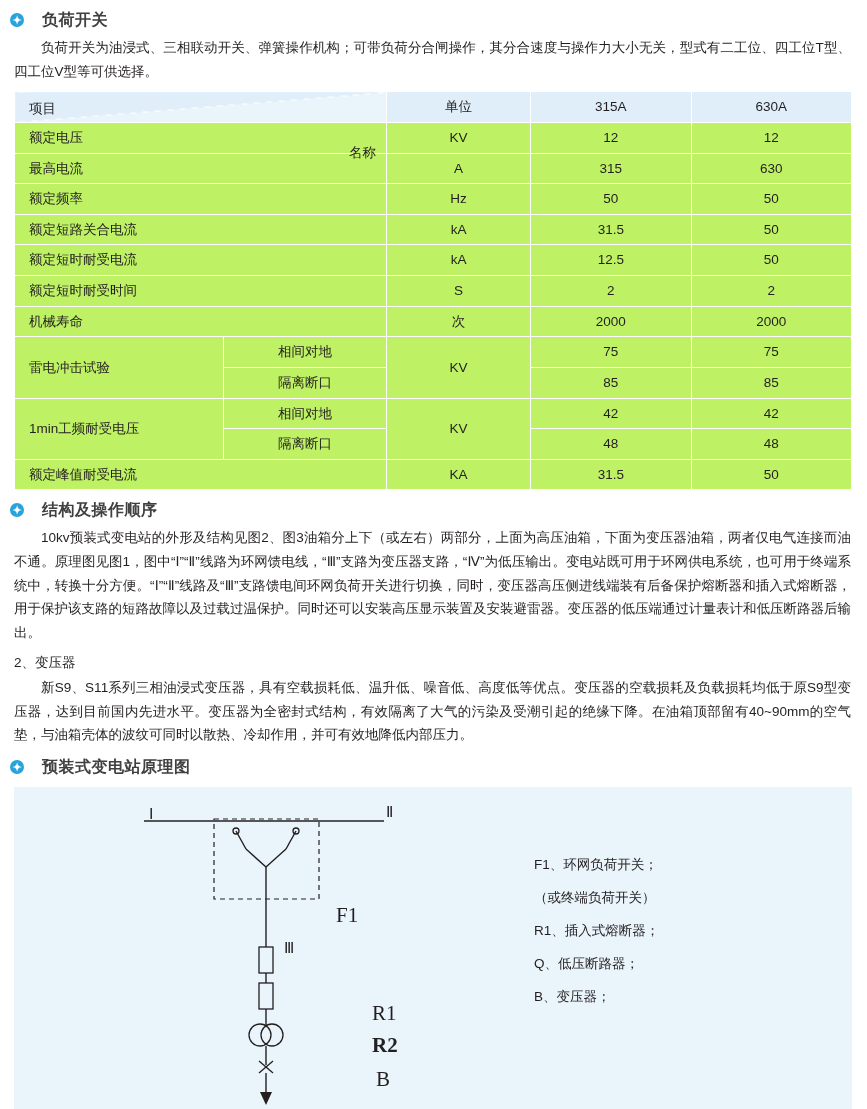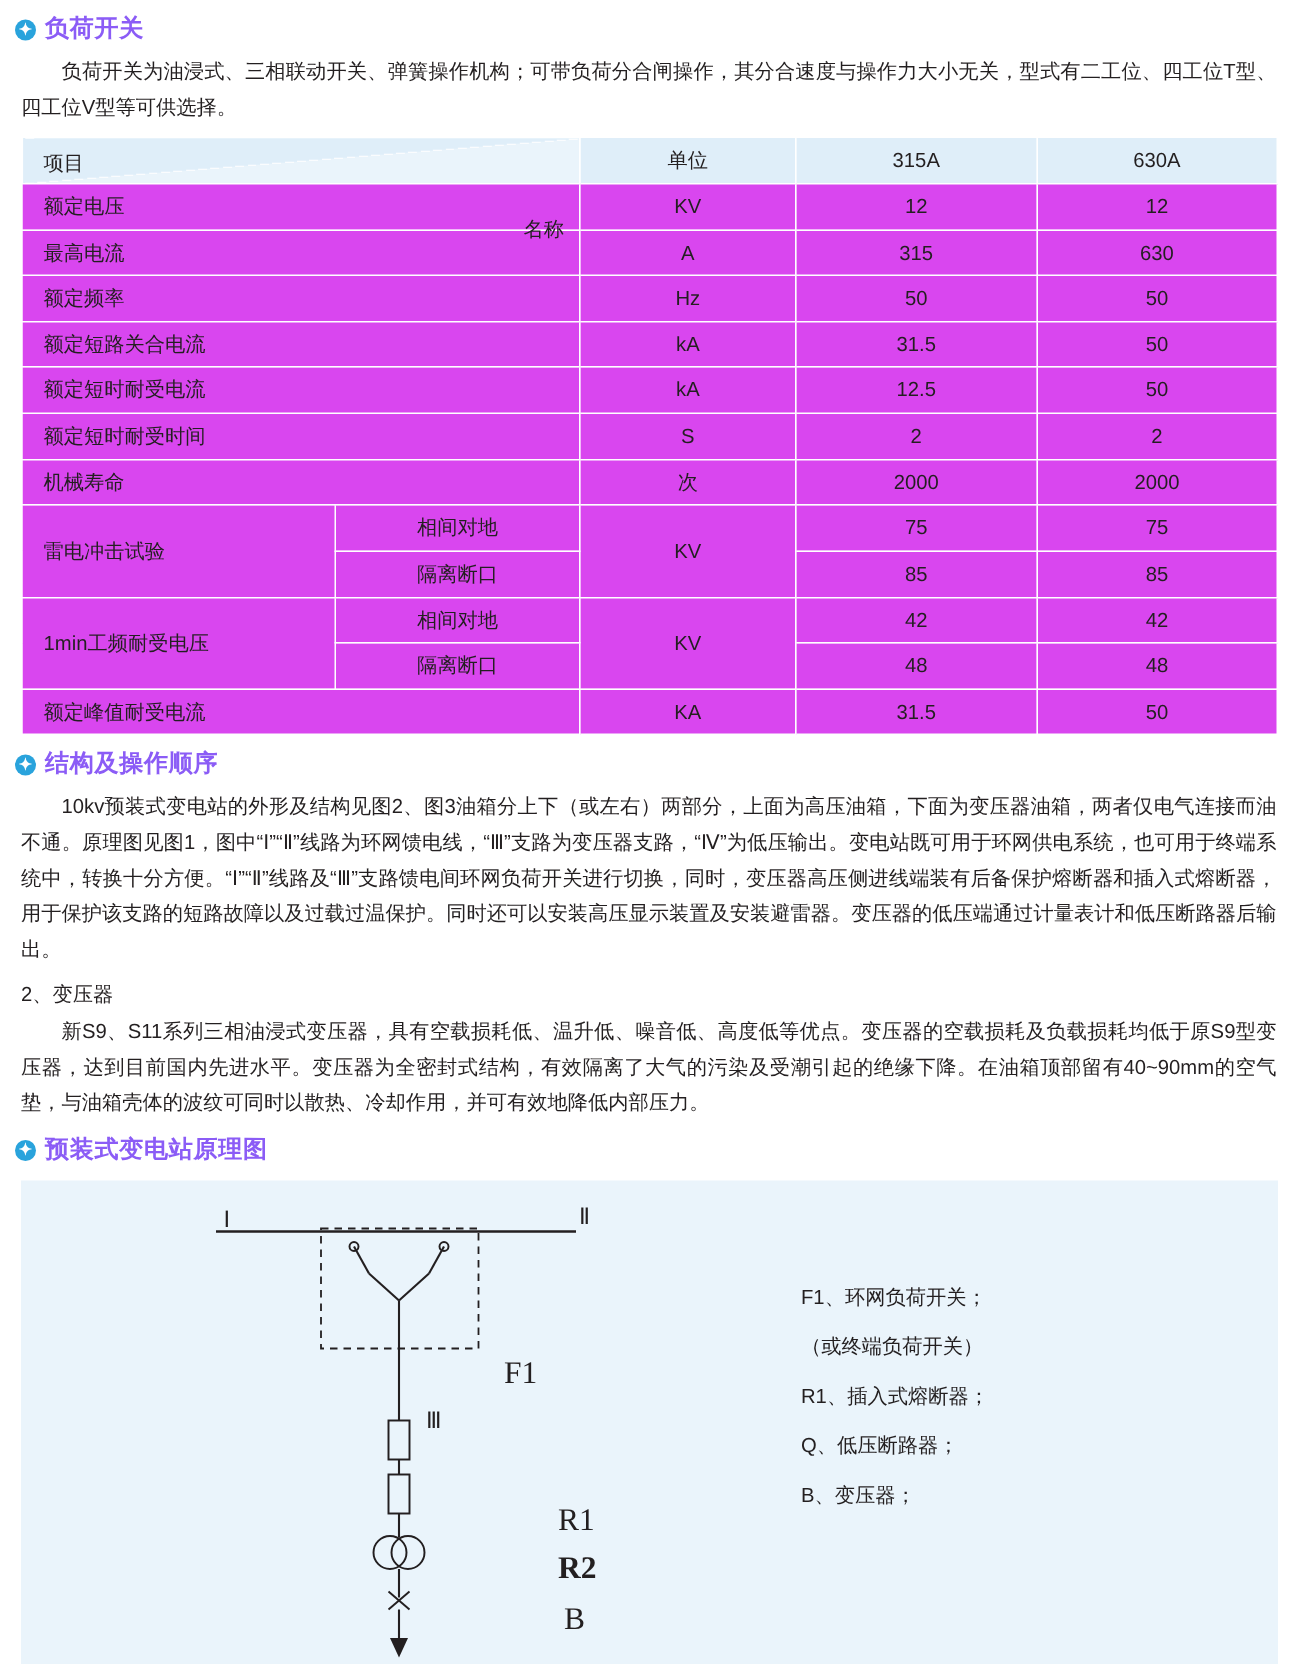--- a/index.html
+++ b/index.html
@@ -34,44 +34,45 @@
     border-radius: 50%;
     background: #29a3dc;
     color: #fff;
     font-size: 11px;
     line-height: 14px;
     text-align: center;
     flex: 0 0 auto;
     font-weight: bold;
   }
   .sec-head .t {
-    color: #8b5cf6;
+    color: #404040;
     font-size: 16px;
     font-weight: bold;
     letter-spacing: .5px;
+    margin-left: 12px;
   }
   .para {
     margin: 2px 16px 6px 14px;
     text-align: justify;
     text-indent: 2em;
   }
   .sub-title {
     margin: 4px 16px 0 14px;
     text-indent: 0;
   }
   
   table.spec {
     border-collapse: collapse;
     margin: 8px 14px 6px 14px;
     width: 838px;
     font-size: 13.5px;
   }
   table.spec td, table.spec th {
     border: 1px solid #ffffff;
-    background: #d946ef;
+    background: #bef264;
     padding: 3px 6px;
     text-align: center;
     font-weight: normal;
     height: 22px;
   }
   table.spec td.left {
     text-align: left;
     padding-left: 14px;
   }
   .corner {

